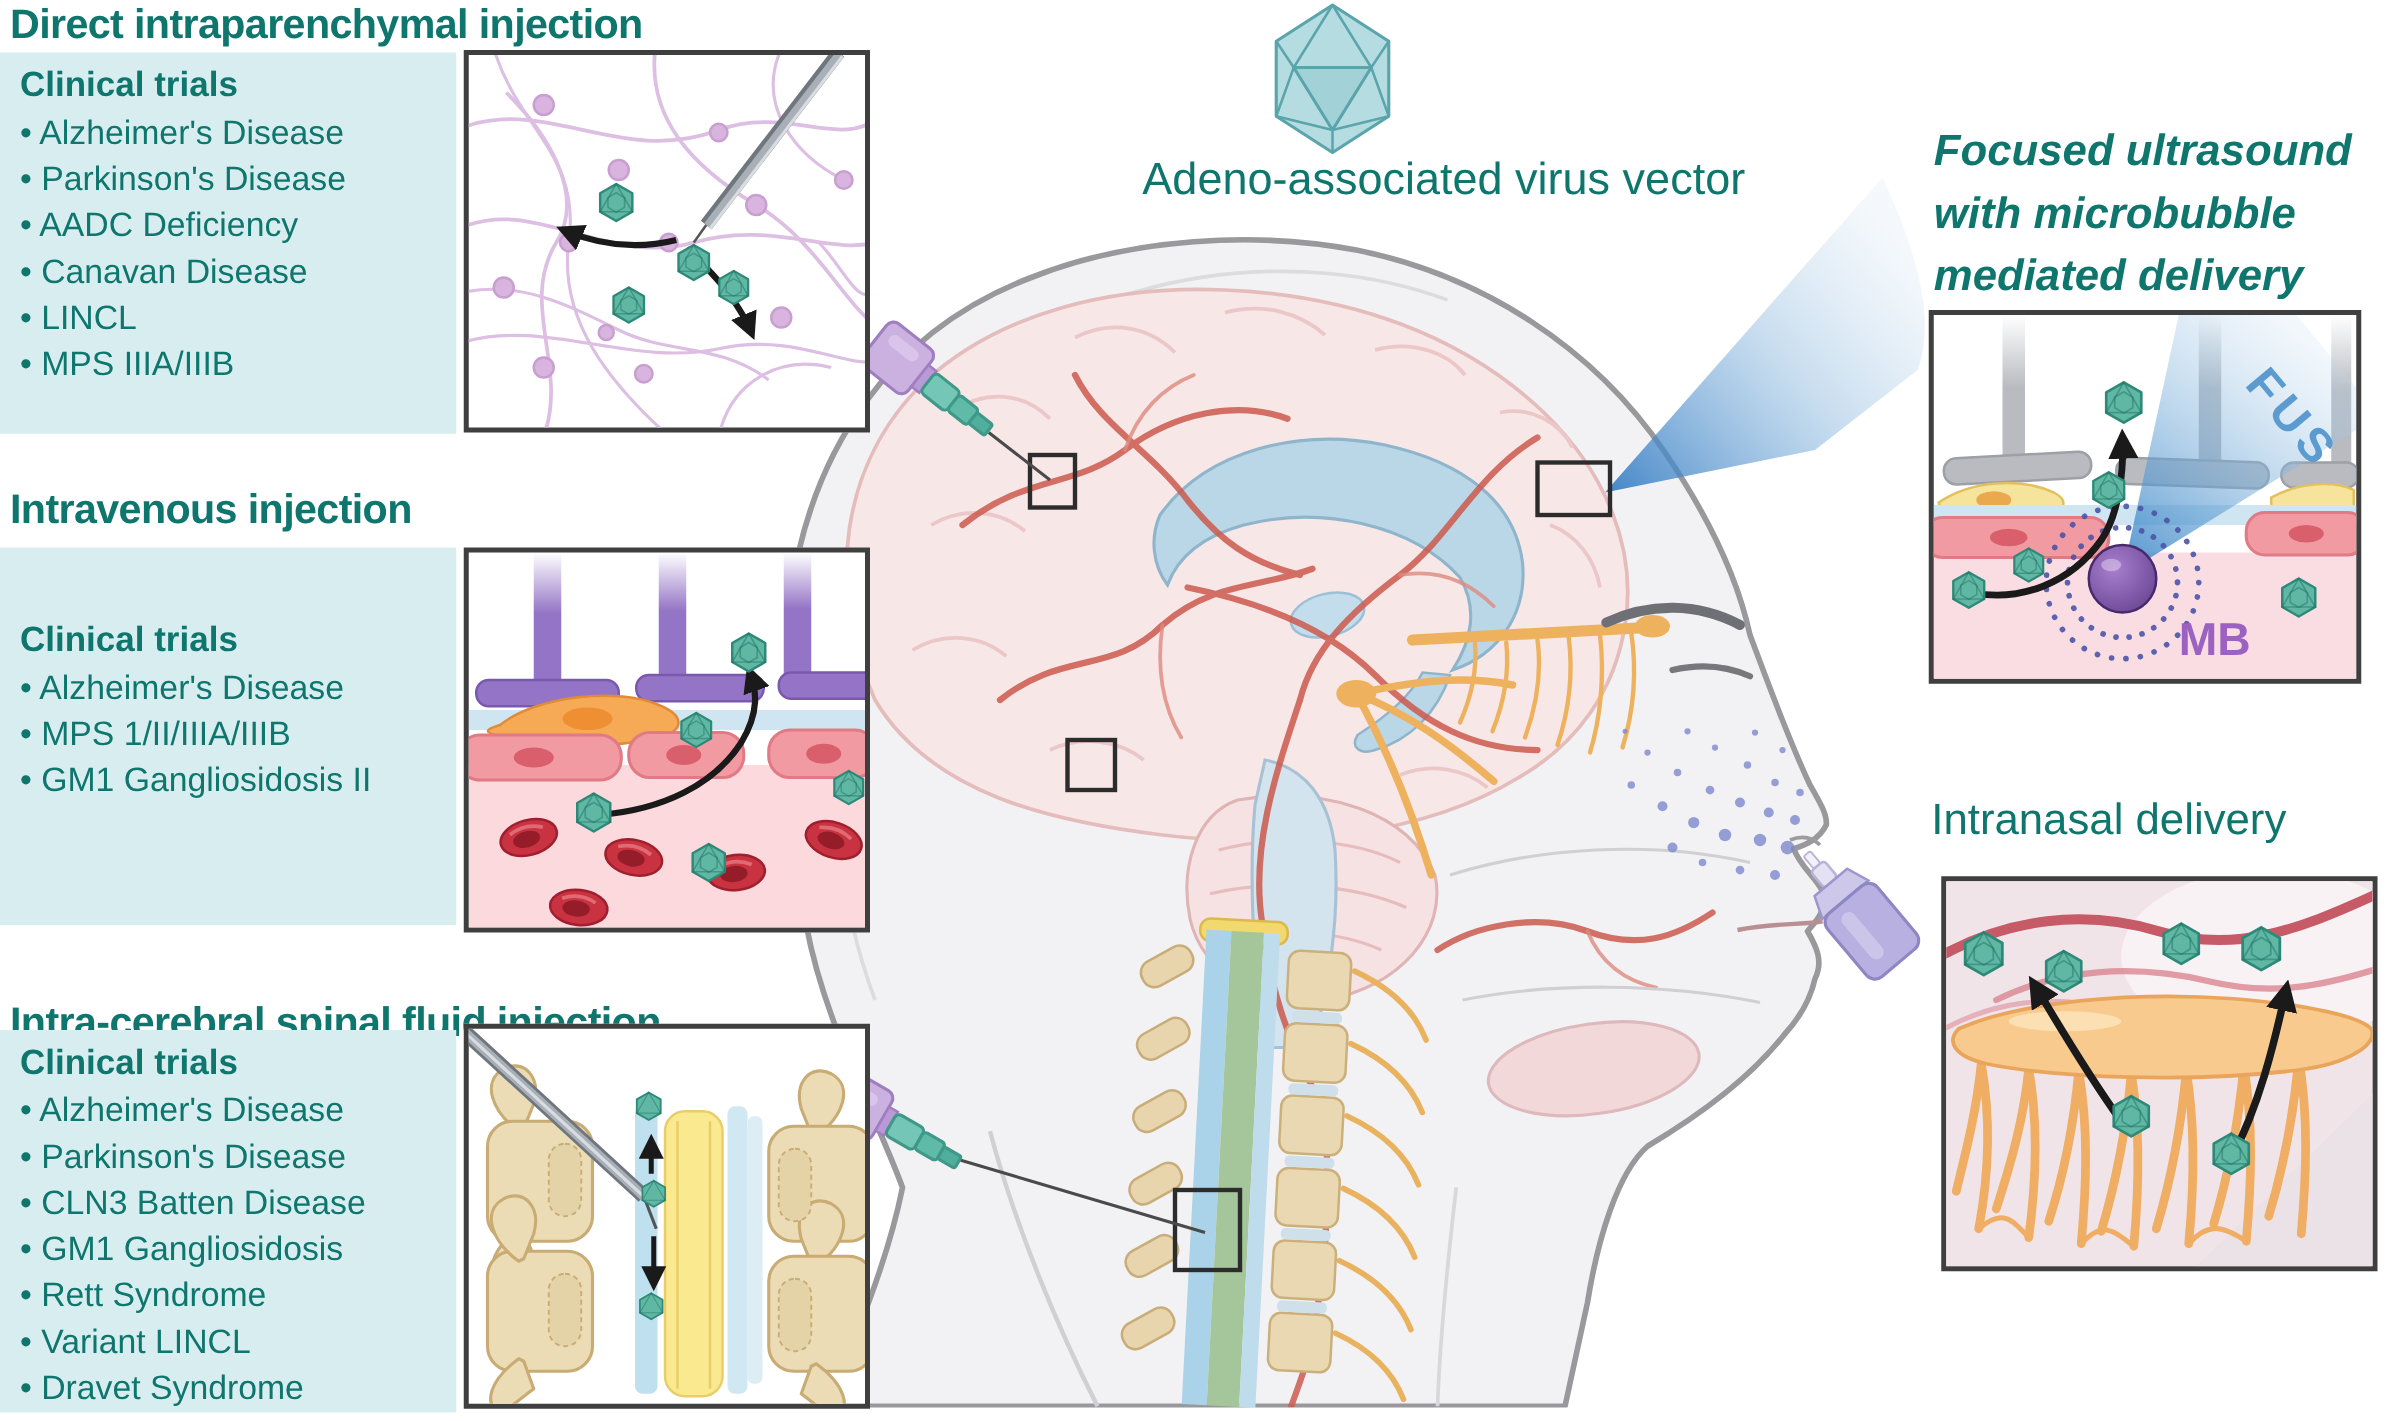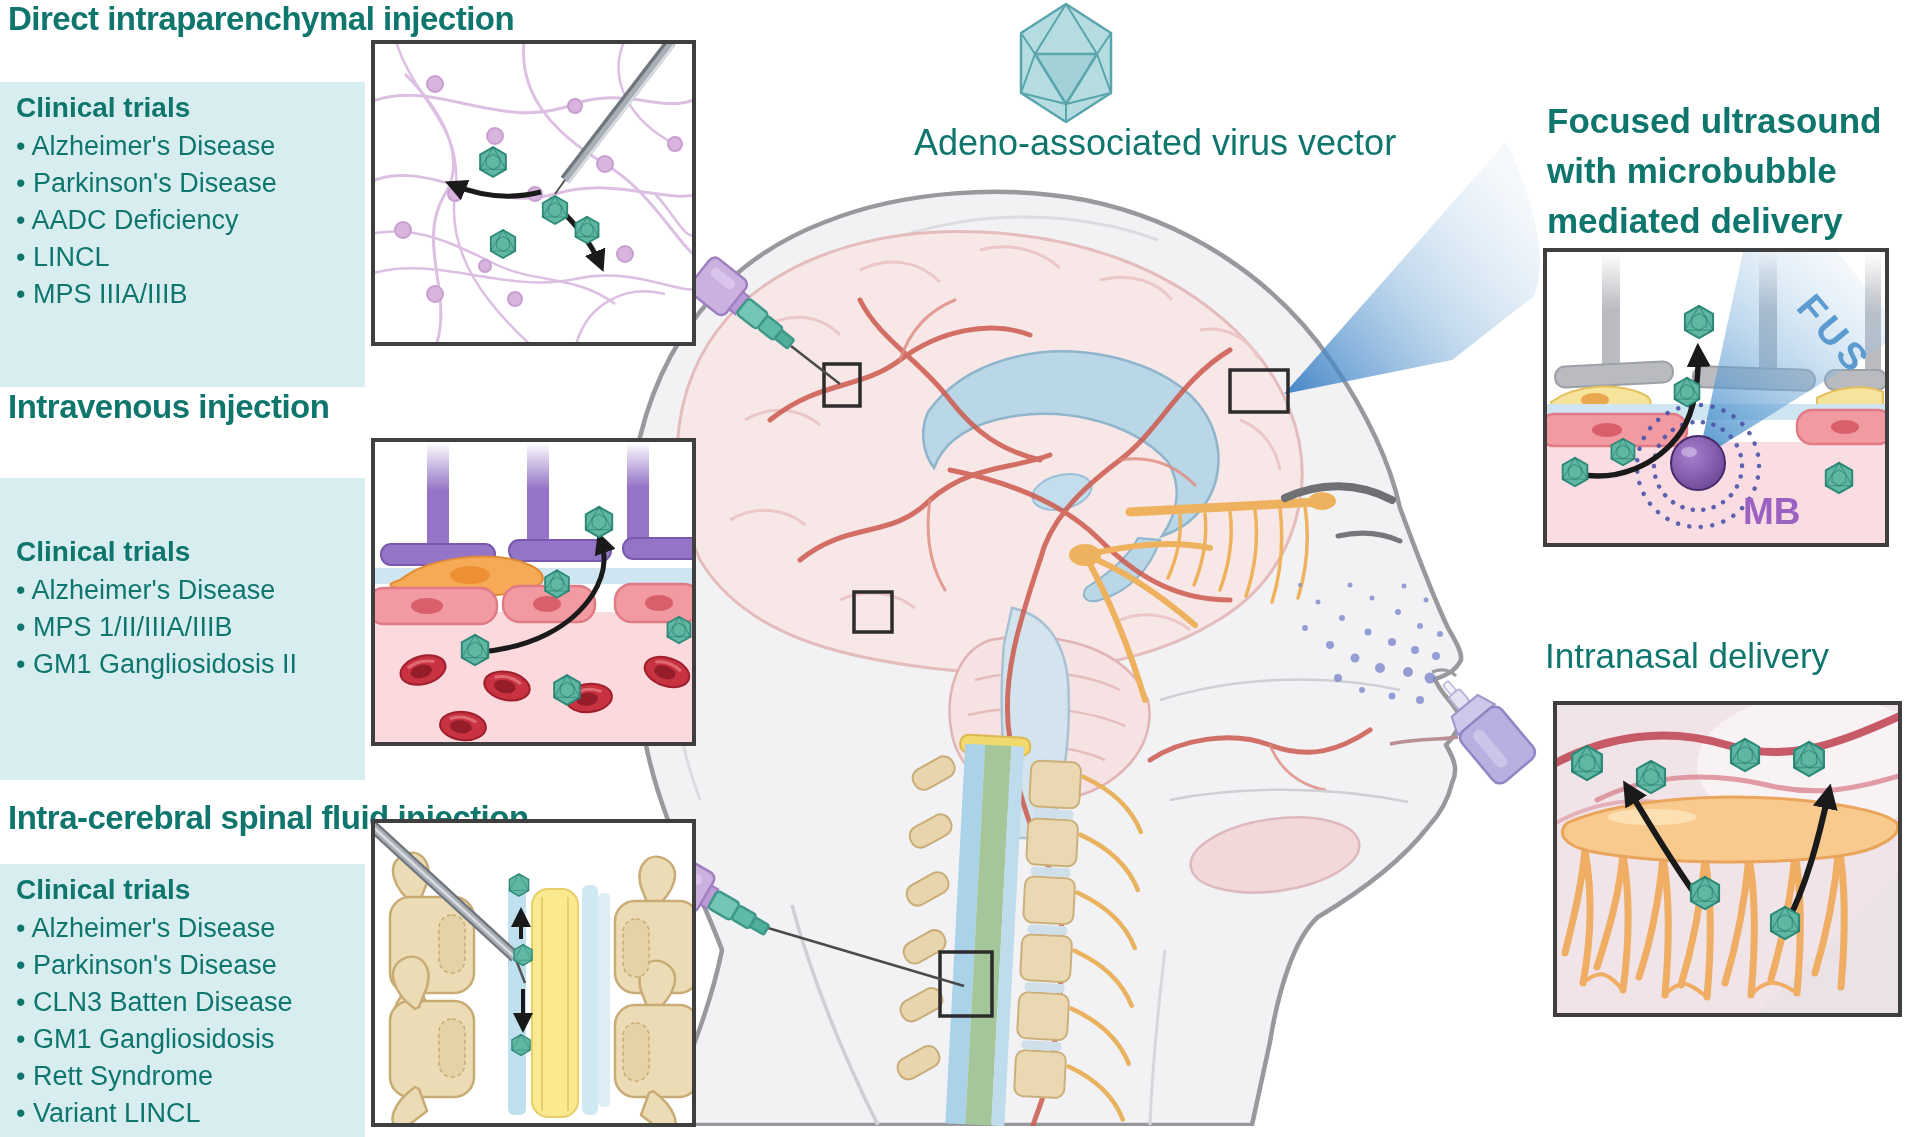--- a/index.html
+++ b/index.html
@@ -1,23 +1,23 @@
 <!DOCTYPE html>
 <html><head>
 <meta charset="utf-8">
 <style>
   html,body{margin:0;padding:0;background:#fff;}
   #canvas{position:relative;width:1920px;height:1137px;background:#fff;overflow:hidden;
           font-family:"Liberation Sans",sans-serif;color:#0f766e;}
   .layer{position:absolute;left:0;top:0;}
   
   .h-left{position:absolute;font-weight:bold;font-size:33px;letter-spacing:-0.5px;white-space:nowrap;}
-  .h-right{position:absolute;font-weight:bold;font-size:35px;line-height:50px;white-space:nowrap;}
+  .h-right{position:absolute;font-weight:bold;font-size:35px;line-height:50px;white-space:nowrap;font-style:italic;}
   
-  .info-box{position:absolute;left:0;width:365px;background:#d7edf0;box-sizing:border-box;padding:8px 0 0 16px;margin-top:40px;}
+  .info-box{position:absolute;left:0;width:365px;background:#d7edf0;box-sizing:border-box;padding:8px 0 0 16px;}
   .info-box .list-header{font-weight:bold;font-size:28px;line-height:36px;}
   ul.trials{list-style:none;margin:2px 0 0 0;padding:0;}
   ul.trials li{font-size:27px;line-height:37px;white-space:nowrap;}
   ul.trials li::before{content:"• ";}
   
   .panel{position:absolute;background:#fff;border:4px solid #3f3f3f;}
   .panel svg{display:block;}
   .aav-label{position:absolute;left:845px;top:122px;width:620px;text-align:center;font-size:36px;white-space:nowrap;}
   .fus-title{left:1547px;top:96px;}
   .nasal-title{position:absolute;left:1545px;top:636px;width:360px;font-weight:normal;font-size:35px;white-space:nowrap;}
@@ -236,20 +236,21 @@
 </svg>
 
 <div class="h-left" style="left:8px;top:0;">Direct intraparenchymal injection</div>
 <div class="info-box" style="top:42px;height:305px;">
   <div class="list-header">Clinical trials</div>
   <ul class="trials">
 
   <li>Alzheimer's Disease</li>
         <li>Parkinson's Disease</li>
         <li>AADC Deficiency</li>
+        <li>Canavan Disease</li>
         <li>LINCL</li>
         <li>MPS IIIA/IIIB</li>
       </ul>
 </div>
 
 <div class="h-left" style="left:8px;top:388px;">Intravenous injection</div>
 <div class="info-box" style="top:438px;height:302px;padding-top:56px;">
   <div class="list-header">Clinical trials</div>
   <ul class="trials">
 

